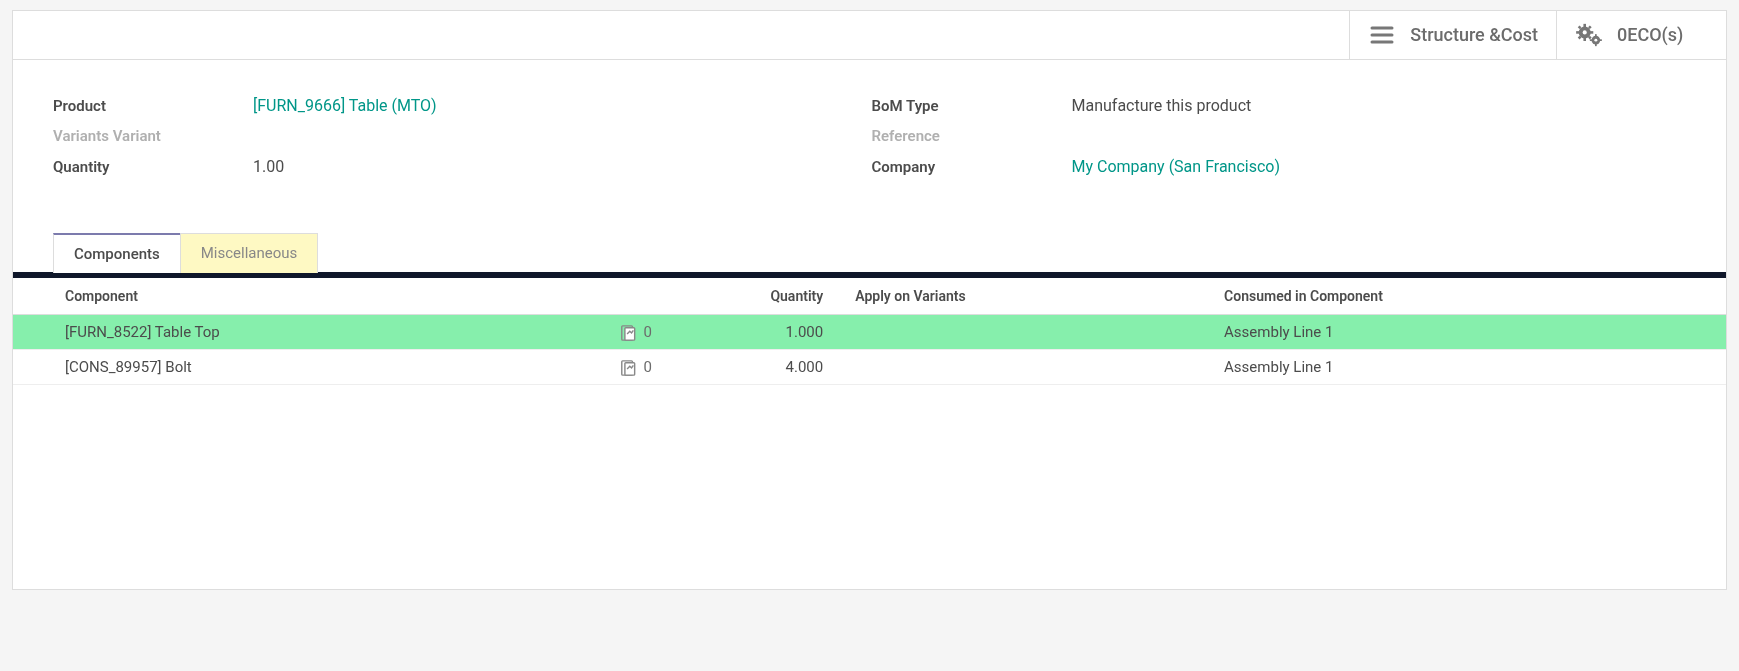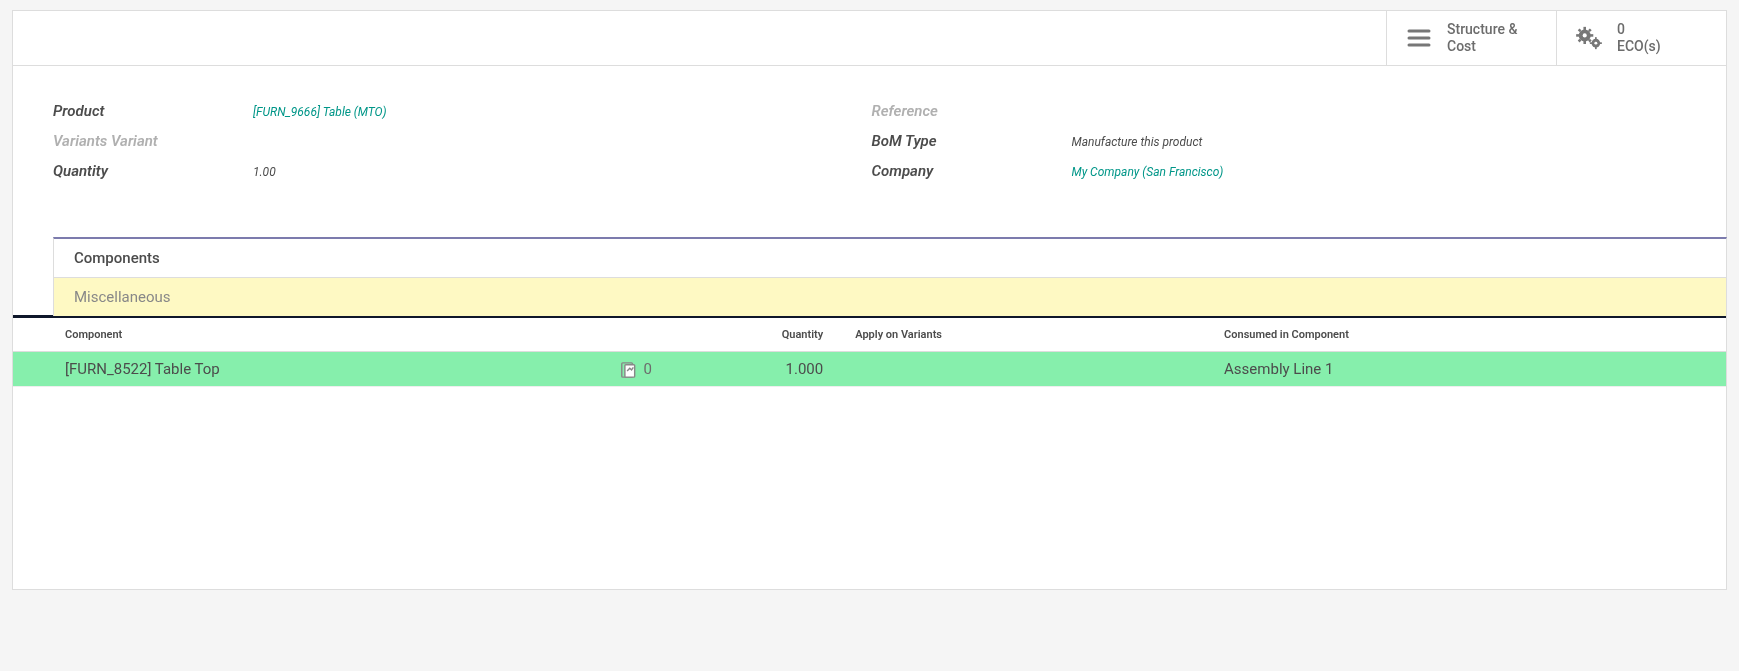--- a/index.html
+++ b/index.html
@@ -32,56 +32,54 @@
   .stat-button .stat-icon {
     margin-right: 14px;
     display: flex;
     align-items: center;
     justify-content: center;
     width: 28px;
     height: 28px;
   }
   .stat-button .stat-text {
     display: flex;
-    flex-direction: column;
-    font-size: 14px;
+    flex-direction: row;
+    font-size: 18px;
     line-height: 1.2;
     font-weight: 500;
   }
   .form-body {
     padding: 30px 40px 10px 40px;
   }
   .two-col {
     display: flex;
     gap: 4px;
-    font-style: italic;
   }
   .col {
     flex: 1;
   }
   .row {
     display: flex;
     align-items: baseline;
     padding: 6px 0;
   }
   .row .label {
     flex: 0 0 200px;
     font-weight: 600;
     color: #4c4c4c;
     font-size: 15px;
   }
   .row .label.muted { color: #b0b0b0; }
-  .row .value { font-size: 12px; }
+  .row .value { font-size: 16px; }
   .value.link { color: #009688; cursor: pointer; }
   .tabs {
     margin-top: 40px;
-    border-bottom: 3px solid #0f172a;
+    border-bottom: 6px solid #0f172a;
     display: flex;
     padding-left: 40px;
-    flex-direction: column;
   }
   .tab {
     padding: 10px 20px;
     border: 1px solid #ddd;
     border-bottom: none;
     margin-right: -1px;
     background: #fef9c3;
     color: #888;
     cursor: pointer;
     position: relative;
@@ -94,21 +92,21 @@
     border-top: 2px solid #7c7bad;
     background: #fff;
   }
   .table-wrap { padding: 0; }
   table { width: 100%; border-collapse: collapse; }
   th {
     text-align: left;
     padding: 10px 12px;
     font-weight: 600;
     color: #4c4c4c;
-    font-size: 11px;
+    font-size: 14px;
     border-bottom: 1px solid #ddd;
   }
   td {
     padding: 8px 12px;
     border-bottom: 1px solid #eee;
     font-size: 15px;
     color: #4c4c4c;
   }
   tr.datarow:first-child td { background: #86efac; }
   th.qty, td.qty { text-align: right; }
@@ -184,26 +182,26 @@
           <div class="label muted">Variants Variant</div>
           <div class="value"></div>
         </div>
         <div class="row">
           <div class="label">Quantity</div>
           <div class="value">1.00</div>
         </div>
       </div>
       <div class="col">
         <div class="row">
+          <div class="label">BoM Type</div>
+          <div class="value">Manufacture this product</div>
+        </div>
+        <div class="row">
           <div class="label muted">Reference</div>
           <div class="value"></div>
-        </div>
-        <div class="row">
-          <div class="label">BoM Type</div>
-          <div class="value">Manufacture this product</div>
         </div>
         <div class="row">
           <div class="label">Company</div>
           <div class="value link">My Company (San Francisco)</div>
         </div>
       </div>
     </div>
   </div>
 
   <div class="tabs">
@@ -227,17 +225,28 @@
             <td>[FURN_8522] Table Top</td>
             <td class="forecast"><span class="forecast-icon"><svg width="18" height="16" viewBox="0 0 20 18" fill="none" stroke="#888" stroke-width="1.6">
                   <rect x="3" y="1" width="12" height="16" rx="1"></rect>
                   <rect x="6.5" y="3" width="11" height="14" rx="1" fill="#fff"></rect>
                   <polyline points="9,10 12,7 14,9 16,6" stroke="#888"></polyline>
                 </svg></span>0</td>
             <td class="qty">1.000</td>
             <td style="padding-left:20px"></td>
             <td>Assembly Line 1</td>
           </tr>
+          <tr class="datarow">
+            <td>[CONS_89957] Bolt</td>
+            <td class="forecast"><span class="forecast-icon"><svg width="18" height="16" viewBox="0 0 20 18" fill="none" stroke="#888" stroke-width="1.6">
+                  <rect x="3" y="1" width="12" height="16" rx="1"></rect>
+                  <rect x="6.5" y="3" width="11" height="14" rx="1" fill="#fff"></rect>
+                  <polyline points="9,10 12,7 14,9 16,6" stroke="#888"></polyline>
+                </svg></span>0</td>
+            <td class="qty">4.000</td>
+            <td style="padding-left:20px"></td>
+            <td>Assembly Line 1</td>
+          </tr>
         </tbody>
     </table>
   </div>
 
 </div>
 
 </body></html>

